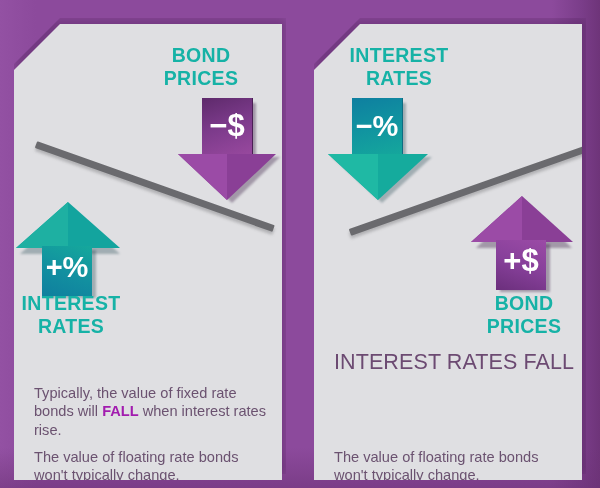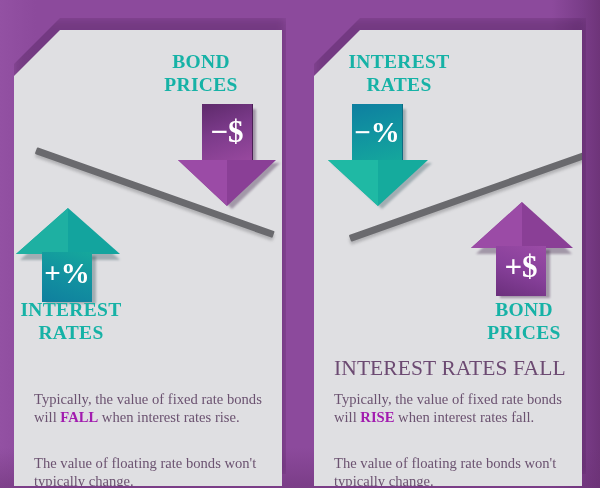--- a/index.html
+++ b/index.html
@@ -16,25 +16,24 @@
     position:absolute;left:0;top:0;width:600px;height:488px;
     background:linear-gradient(to right,#9351a3 0%,#8c4a9c 6%,#8c4a9c 92%,#7a3d89 97%,#6e3479 100%);
   }
   .bg-bottom{
     position:absolute;left:0;bottom:0;width:600px;height:40px;
     background:linear-gradient(to bottom,rgba(110,52,121,0) 0%,rgba(108,50,118,.55) 100%);
   }
 
   
   .card{
-    position:absolute;top:30px;width:268px;height:456px;
+    position:absolute;top:24px;width:268px;height:456px;
     background:#dfdfe2;
     -webkit-clip-path:polygon(46px 0,100% 0,100% 100%,0 100%,0 46px);
     clip-path:polygon(46px 0,100% 0,100% 100%,0 100%,0 46px);
-    font-family:Liberation Serif, serif;
   }
   .card-shadow{
     position:absolute;top:18px;width:272px;height:456px;
     background:rgba(60,20,70,.30);
     filter:blur(5px);
     -webkit-clip-path:polygon(46px 0,100% 0,100% 100%,0 100%,0 46px);
     clip-path:polygon(46px 0,100% 0,100% 100%,0 100%,0 46px);
   }
   #card-left,#shadow-left{left:14px;}
   #card-right,#shadow-right{left:314px;}
@@ -153,21 +152,18 @@
         <div class="head" style="left:-3px;top:2px;border-left:51px solid transparent;border-right:0 solid transparent;border-bottom:46px solid #9b4ba6;"></div>
         <div class="stem" style="left:22px;top:46px;width:50px;height:50px;background:linear-gradient(200deg,#9b4ba6 0%,#87409a 50%,#6b2f7c 100%);"></div>
         <div class="glyph" style="left:22px;top:50px;width:50px;font-size:31px;line-height:34px;">+$</div>
       </div>
 
       <div class="alabel" style="left:145px;top:268px;width:130px;">BOND
 PRICES</div>
 
       <div class="headline" style="left:20px;top:326px;">INTEREST RATES FALL</div>
 
-      <div class="para" style="left:20px;top:360px;">
-        <span>Typically, the value of fixed rate bonds will </span><b>RISE</b><span> when interest rates fall.</span>
-      </div>
       <div class="para" style="left:20px;top:424px;">The value of floating rate bonds won't typically change.</div>
 
     </div>
   </div>
 
 </div>
 
 </body></html>

